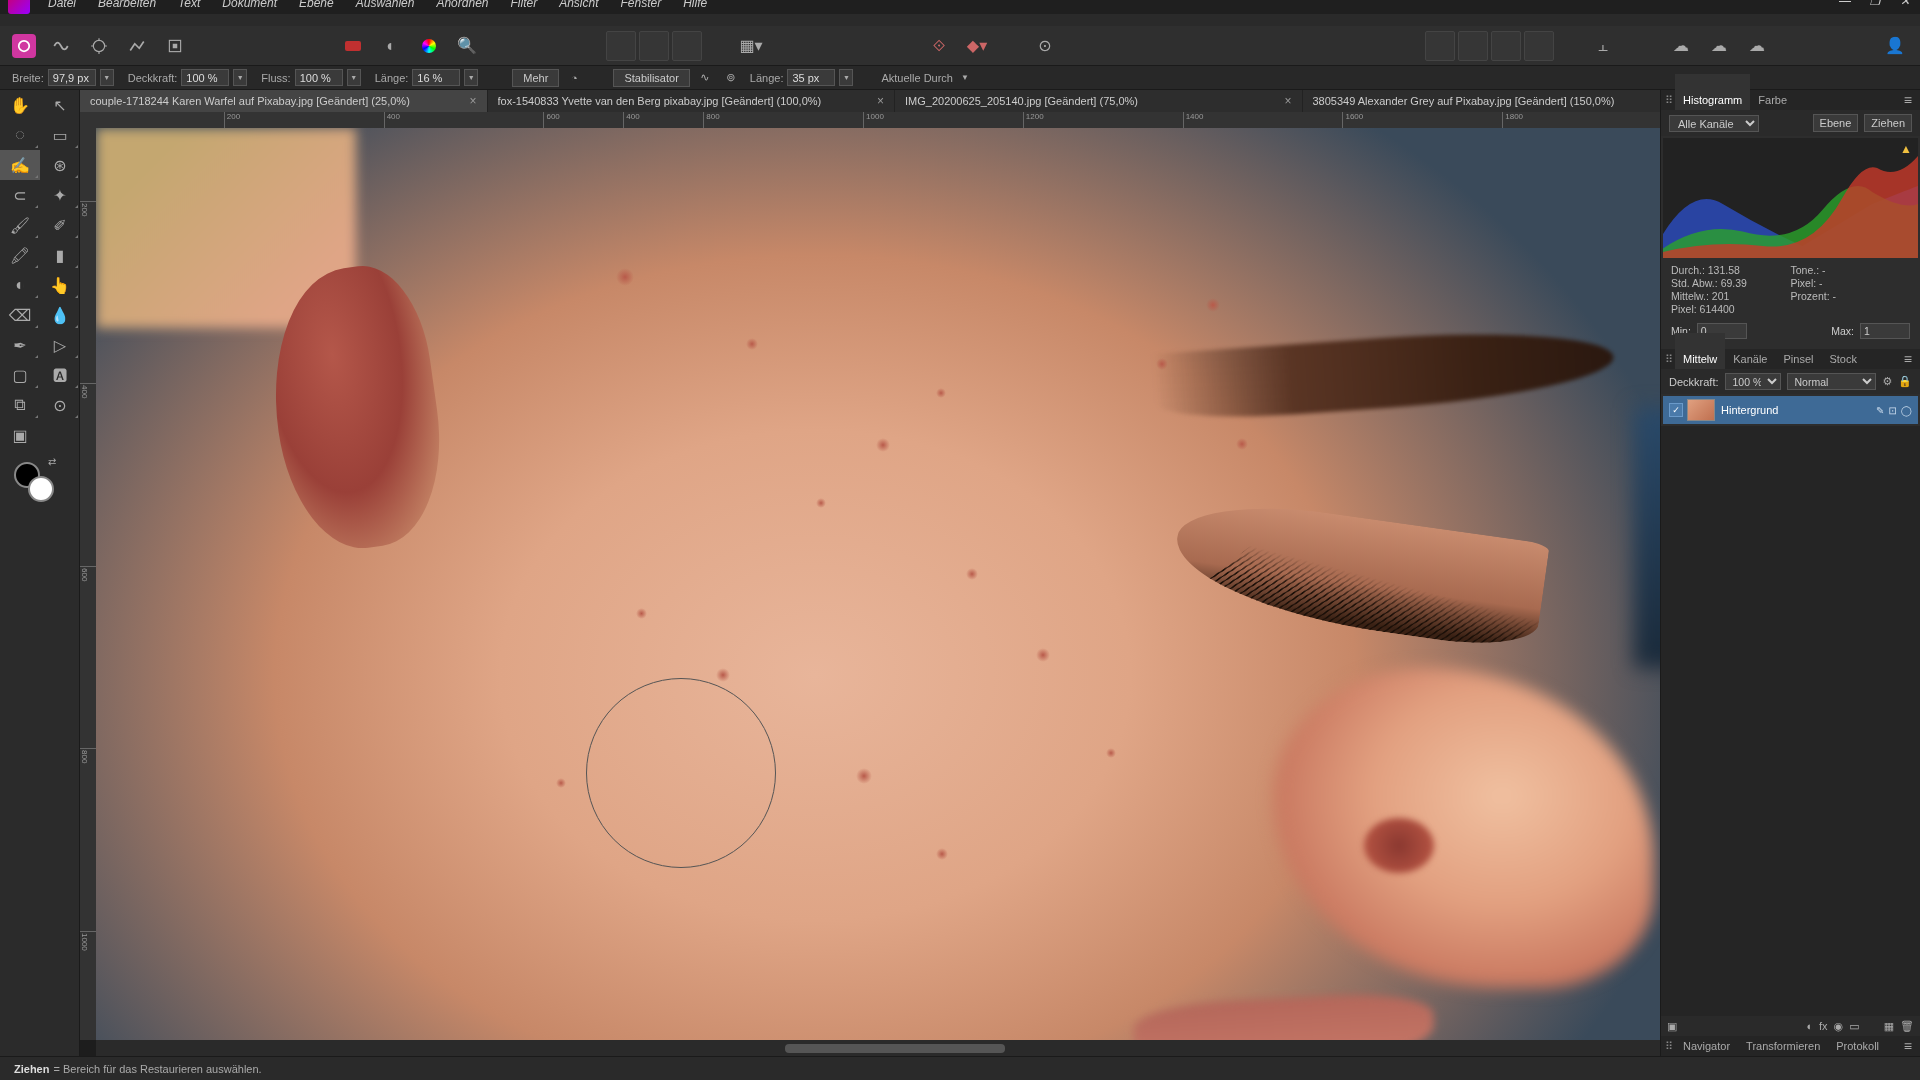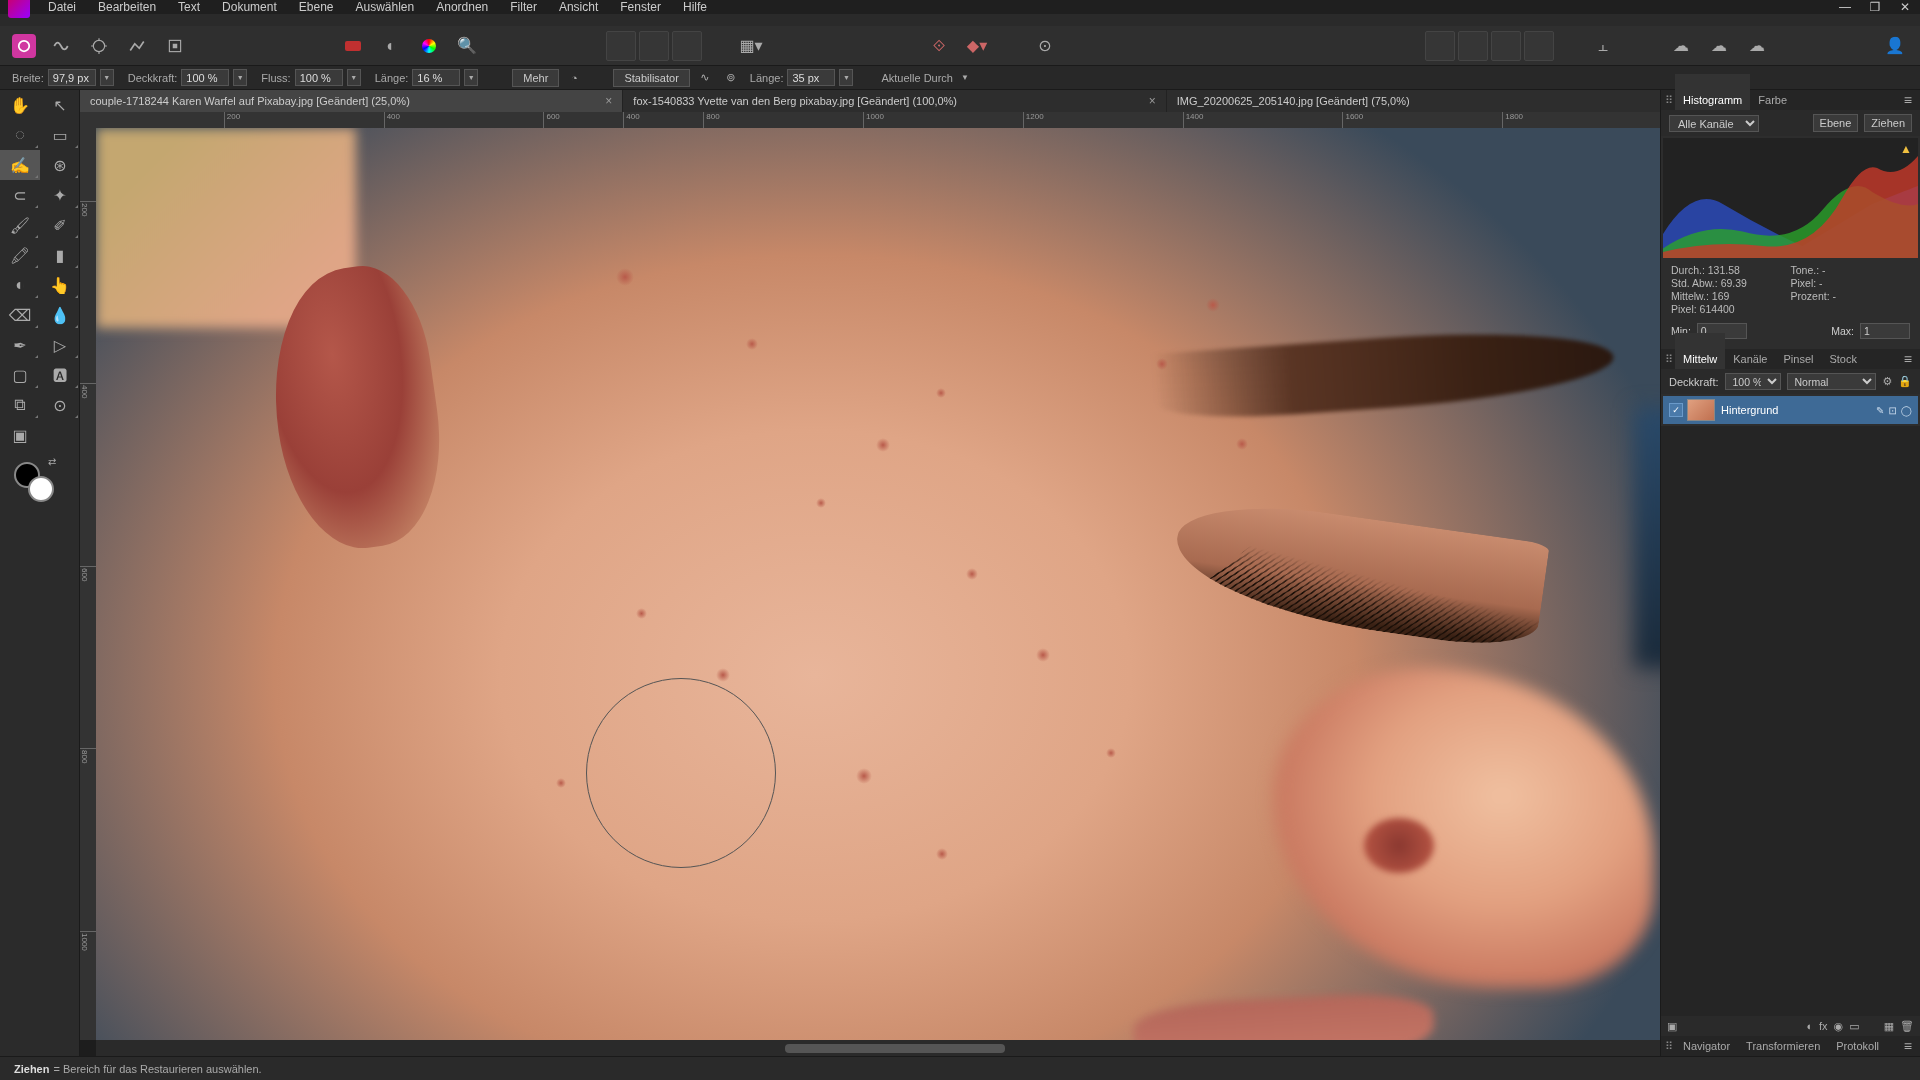--- a/index.html
+++ b/index.html
@@ -1,19 +1,19 @@
 <!DOCTYPE html>
 <html><head>
 <meta charset="utf-8">
 <style>
 * { margin: 0; padding: 0; box-sizing: border-box; font-family: "Segoe UI", Tahoma, sans-serif; }
 body { background: #2a2a2a; color: #ccc; overflow: hidden; width: 1920px; height: 1080px; position: relative; }
 
 
-.titlebar { position:absolute; top:0; left:0; right:0; height:14px; background:#1f1f1f; display:flex; align-items:center; }
+.titlebar { position:absolute; top:0; left:0; right:0; height:14px; background:#1f1f1f; display:flex; align-items:flex-end;font-style:italic; }
 .app-icon { width:22px; height:22px; margin:0 8px; background:linear-gradient(135deg,#c06,#90f); border-radius:3px; }
 .menubar { display:flex; gap:2px; }
 .menu-item { font-size:12px; color:#ccc; padding:4px 10px; cursor:pointer; }
 .winbtns { margin-left:auto; display:flex; }
 .winbtn { width:30px; height:26px; display:flex; align-items:center; justify-content:center; color:#ccc; font-size:12px; }
 
 
 .maintoolbar { position:absolute; top:26px; left:0; right:0; height:40px; background:#2f2f2f; border-bottom:1px solid #1a1a1a; display:flex; align-items:center; padding:0 6px; }
 .tbicon { width:26px; height:26px; margin:0 6px; display:flex; align-items:center; justify-content:center; color:#aaa; border-radius:3px; }
 .tbicon.pink { background:#d036a0; color:#fff; border-radius:4px; width:24px; height:24px; }
@@ -281,20 +281,24 @@
   <div class="doctab active">
     <span class="doctab-name">couple-1718244 Karen Warfel auf Pixabay.jpg [Geändert] (25,0%)</span>
     <span class="doctab-close">×</span>
   </div>
   <div class="doctab">
     <span class="doctab-name">fox-1540833 Yvette van den Berg pixabay.jpg [Geändert] (100,0%)</span>
     <span class="doctab-close">×</span>
   </div>
   <div class="doctab">
     <span class="doctab-name">IMG_20200625_205140.jpg [Geändert] (75,0%)</span>
+    <span class="doctab-close">×</span>
+  </div>
+  <div class="doctab">
+    <span class="doctab-name">3805349 Alexander Grey auf Pixabay.jpg [Geändert] (150,0%)</span>
     <span class="doctab-close">×</span>
   </div>
 </div>
 
 <div class="canvas-area">
   <div class="ruler-corner"></div>
   <div class="ruler-h">
     <div class="tick-h" style="left:8%">200</div>
     <div class="tick-h" style="left:18%">400</div>
     <div class="tick-h" style="left:28%">600</div>
@@ -383,21 +387,21 @@
       <path fill="#2aa22a" opacity=".8" d="M0 100 L0 92 Q40 70 80 78 Q130 90 160 60 Q190 30 210 45 Q240 60 256 55 L256 100 Z"></path>
       <path fill="#c83a2a" opacity=".8" d="M0 100 L0 95 Q50 85 100 90 Q150 95 180 50 Q200 20 215 25 Q235 35 256 15 L256 100 Z"></path>
     </svg>
   </div>
 
   <div class="stats">
     <div><span>Durch.:</span> <span>131.58</span></div>
     <div><span>Tone.:</span> <span>-</span></div>
     <div><span>Std. Abw.:</span> <span>69.39</span></div>
     <div><span>Pixel:</span> <span>-</span></div>
-    <div><span>Mittelw.:</span> <span>169</span></div>
+    <div><span>Mittelw.:</span> <span>201</span></div>
     <div><span>Prozent:</span> <span>-</span></div>
     <div><span>Pixel:</span> <span>614400</span></div>
     <div></div>
   </div>
   <div class="minmax-row">
     <span>Min:</span>
     <input value="0" style="">
     <div style="flex:1"></div>
     <span>Max:</span>
     <input value="1" style="">

